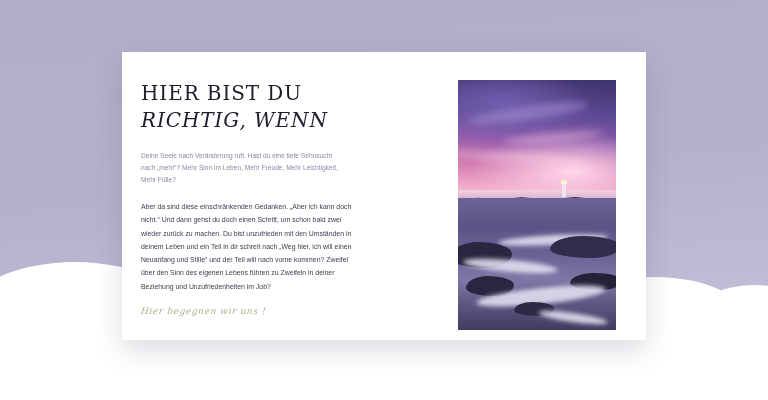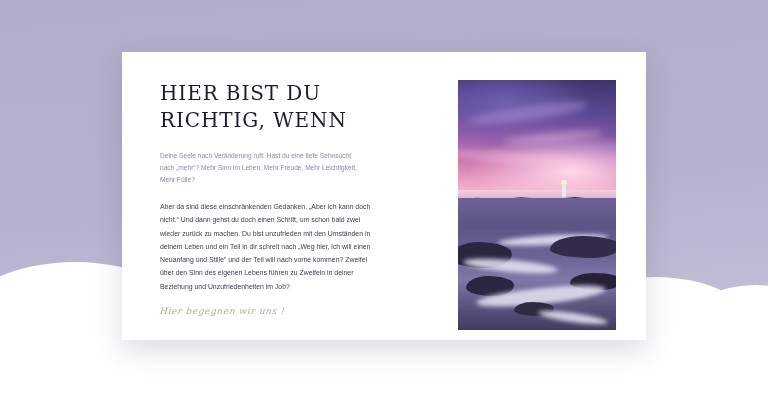--- a/index.html
+++ b/index.html
@@ -48,42 +48,42 @@
     left: 122px;
     top: 52px;
     width: 524px;
     height: 288px;
     background: #ffffff;
     box-shadow: 0 10px 26px rgba(60,55,95,0.18);
   }
   .slide-inner {
     position: absolute;
     inset: 0;
-    padding: 26px 30px 20px 38px;
+    padding: 26px 30px 20px 19px;
     box-sizing: border-box;
     display: flex;
   }
   .left-col {
     width: 262px;
     padding-right: 14px;
     box-sizing: border-box;
     position: relative;
   }
   .headline {
     font-family: "DejaVu Serif", serif;
     font-size: 20px;
     line-height: 1.34;
     letter-spacing: 0.9px;
     color: #1d1d2b;
     font-weight: 400;
     margin: 2px 0 16px 0;
     text-transform: uppercase;
     font-variant: small-caps;
   }
-  .headline .l2 { display: block; }
+  .headline .l2 { display: block; font-style: italic; }
   .lede {
     font-size: 6.6px;
     line-height: 1.85;
     color: #8c8aa6;
     margin: 0 0 14px 0;
     max-width: 205px;
   }
   .body-copy {
     font-size: 6.9px;
     line-height: 1.92;

